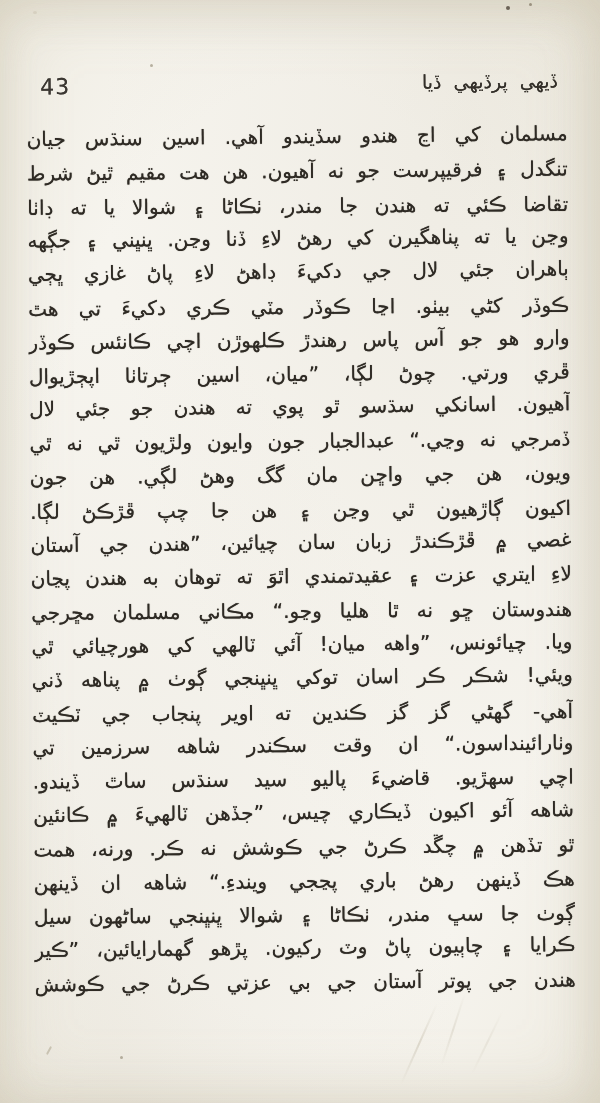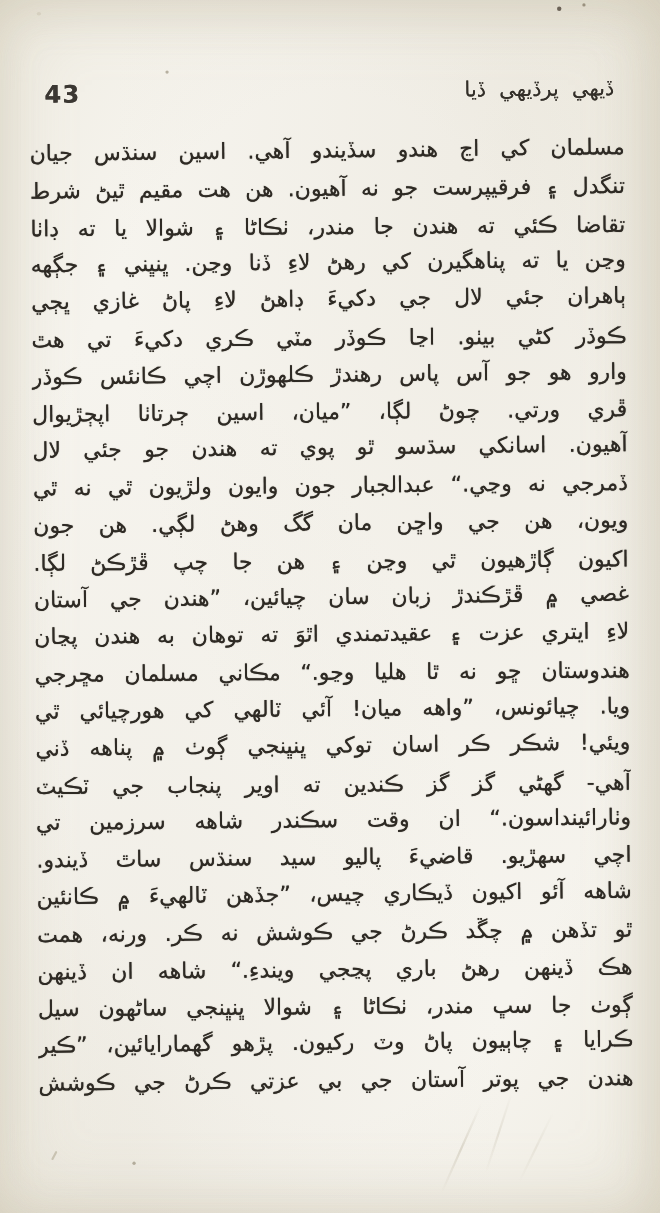--- a/index.html
+++ b/index.html
@@ -28,21 +28,21 @@
     position: absolute;
     inset: 0;
     transform: rotate(-0.55deg);
     transform-origin: 50% 45%;
   }
   .page-number {
     position: absolute;
     top: 72px;
     left: 44px;
     font-size: 22px;
-    font-weight: 700;
+    font-weight: 400;
     letter-spacing: 1px;
     color: #3b3732;
     direction: ltr;
     text-shadow: 0 0 0.6px rgba(50,46,40,0.75);
   }
   .running-title {
     position: absolute;
     top: 62px;
     right: 38px;
     height: 42px;

